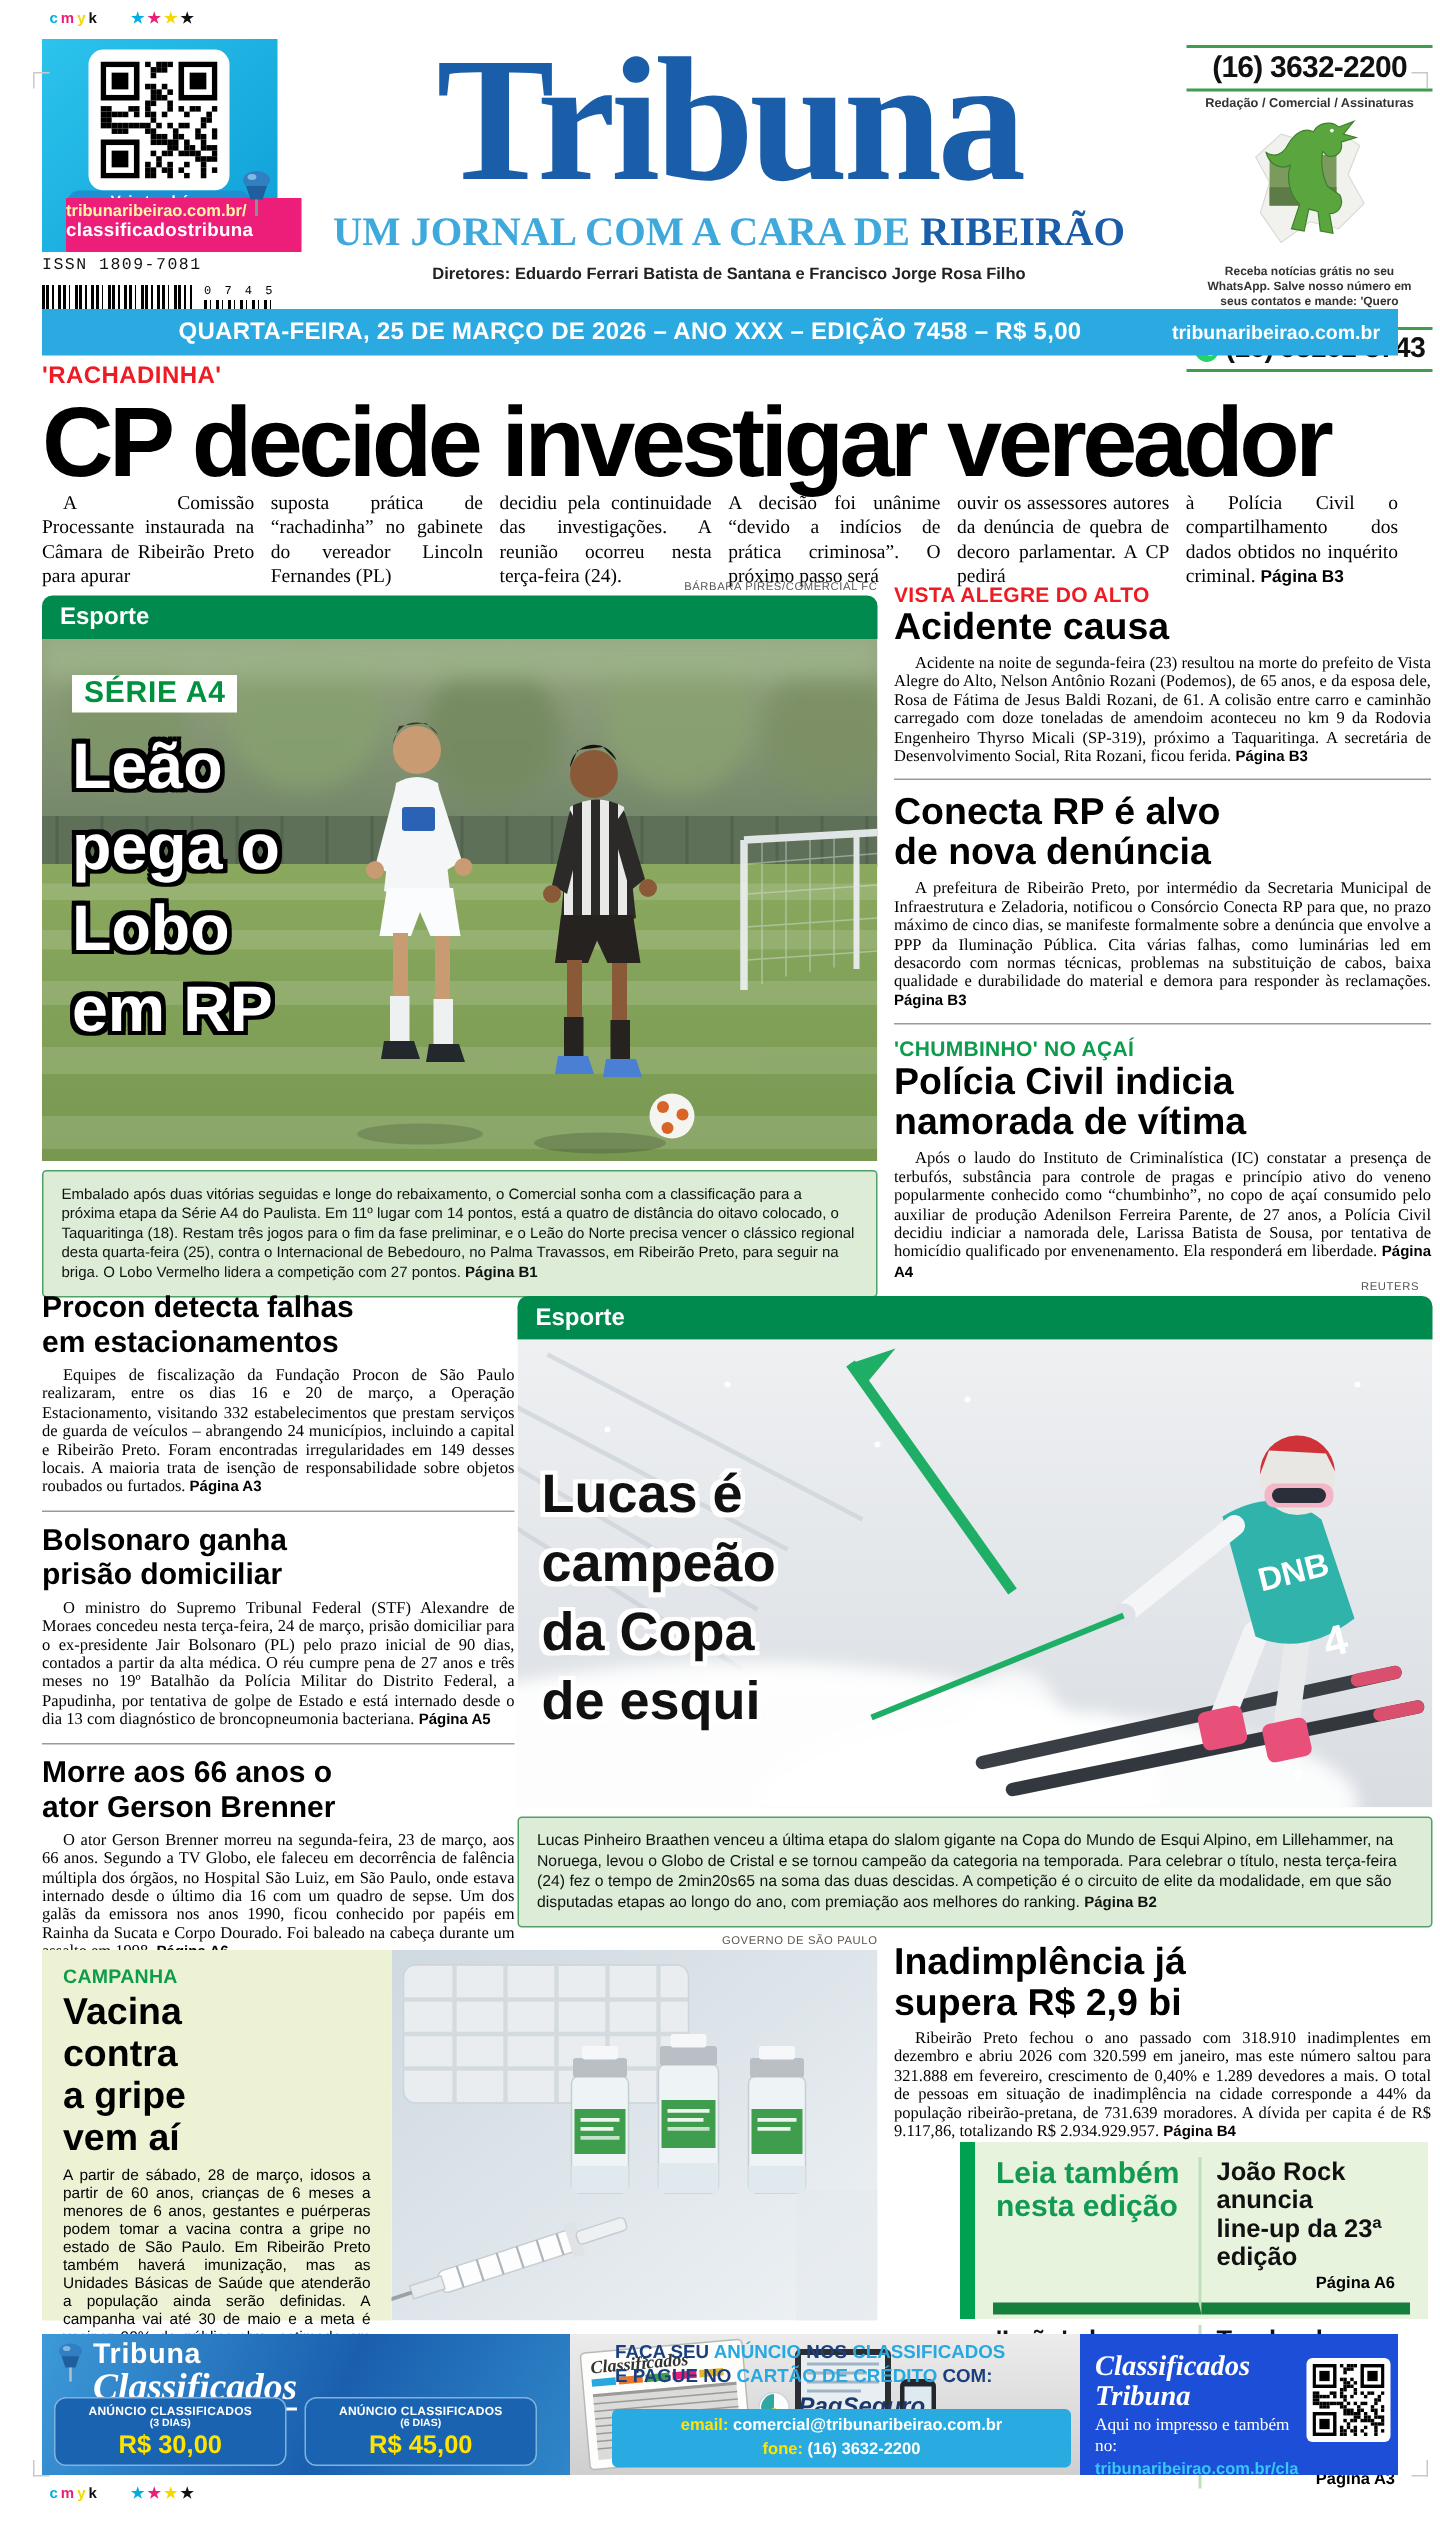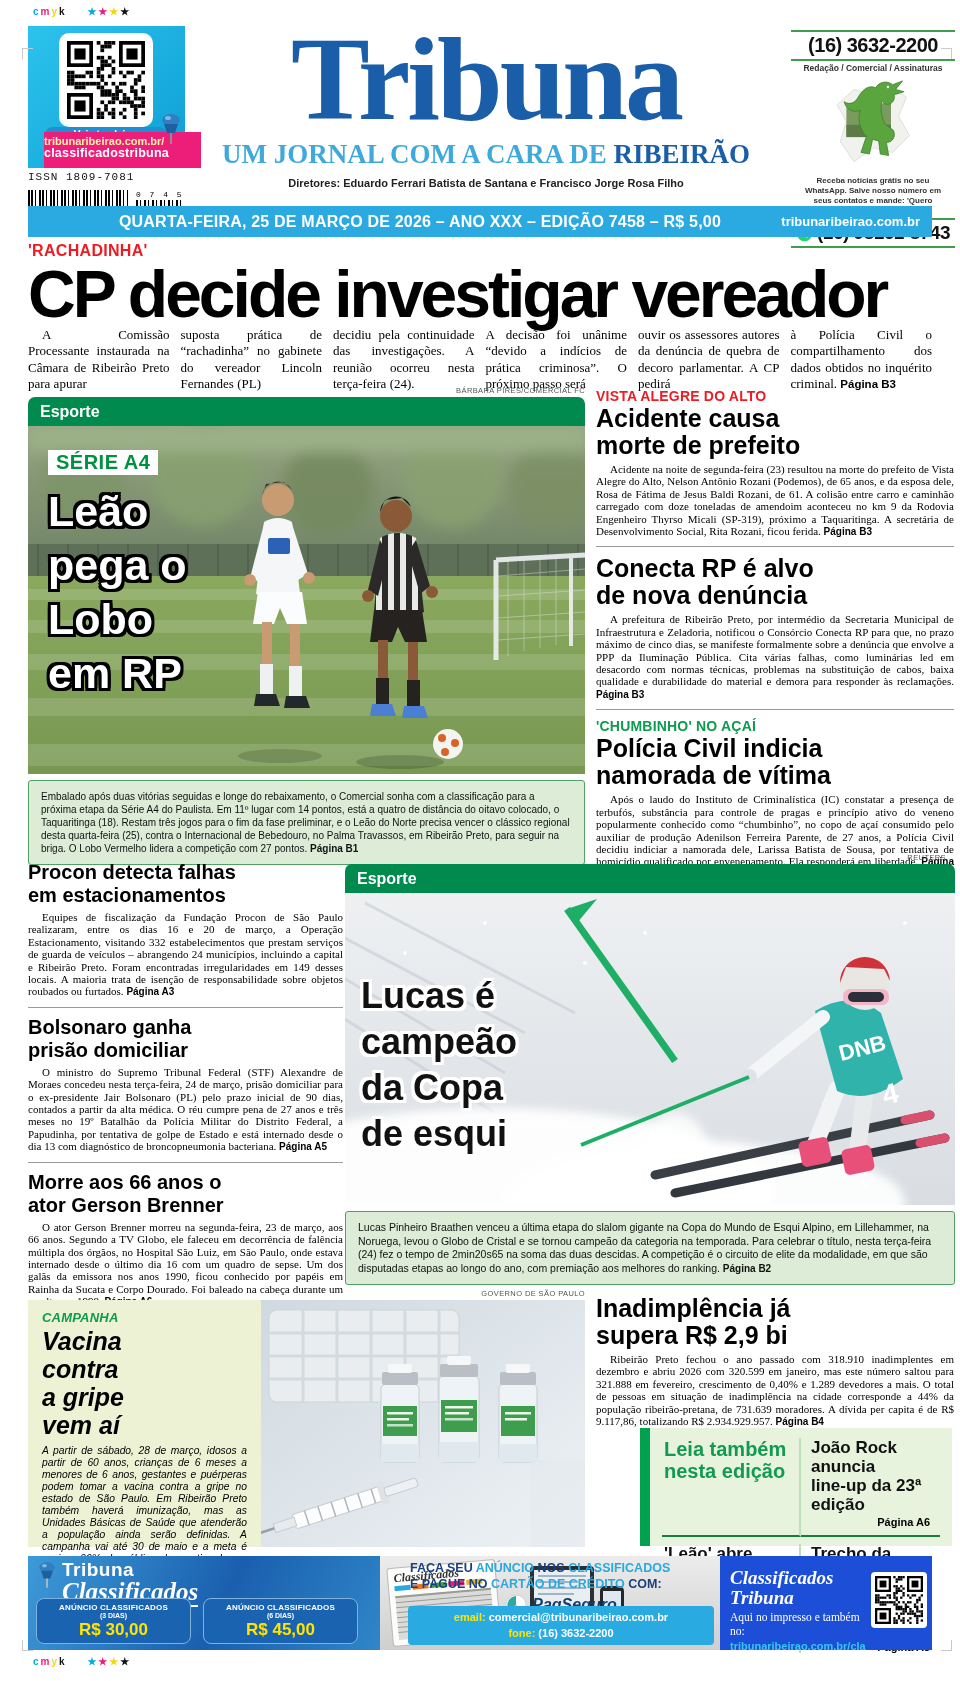--- a/index.html
+++ b/index.html
@@ -83,31 +83,31 @@
   .art-kicker-red{color:#ed1c24;font-size:14px;font-weight:bold;letter-spacing:.2px;}
   .art-kicker-green{color:#0d9b4d;font-size:14px;font-weight:bold;letter-spacing:.2px;}
   .art-head{font-size:25px;line-height:27px;font-weight:bold;color:#000;margin:1px 0 4px;}
   .art-head.sm{font-size:20px;line-height:23px;}
   .art-body{font-family:"Liberation Serif",serif;font-size:11px;line-height:12.4px;text-align:justify;
             text-indent:14px;}
   .art-body .pref{font-size:10px;}
   .divider{border:none;border-top:1px solid #9a9a9a;margin:8px 0;}
   
   .campanha{position:absolute;left:28px;top:1300px;width:233px;height:247px;background:#edf2d4;
-            box-sizing:border-box;padding:10px 14px;font-style:italic;}
+            box-sizing:border-box;padding:10px 14px;}
   .campanha .art-head{font-size:25px;line-height:28px;margin:2px 0 6px;}
   .camp-body{font-size:10.3px;line-height:12px;text-align:justify;}
   .vaccine-photo{position:absolute;left:261px;top:1300px;width:324px;height:247px;}
   .inad{position:absolute;left:596px;top:1294px;width:358px;}
   .read-also{position:absolute;left:640px;top:1428px;width:312px;height:118px;background:#e7f3dd;
              border-left:10px solid #00a14f;box-sizing:border-box;padding:10px 12px 8px;
              display:grid;grid-template-columns:1fr 1fr;column-gap:0;row-gap:7px;}
   .ra-cell{padding:0 10px;}
   .ra-cell.left{border-right:2px solid #bfe0ba;padding-left:2px;}
-  .ra-cell.top{border-bottom:2px solid #15803d;padding-bottom:7px;}
+  .ra-cell.top{border-bottom:8px solid #15803d;padding-bottom:7px;}
   .ra-title{color:#129b50;font-size:20px;line-height:22px;font-weight:bold;}
   .ra-item{font-size:17px;line-height:19px;font-weight:bold;color:#111;}
   .ra-page{text-align:right;font-size:11px;font-weight:bold;margin-top:2px;}
   
   .banner{position:absolute;left:28px;top:1556px;width:904px;height:94px;display:flex;overflow:hidden;}
   .b-left{position:relative;width:352px;background:linear-gradient(115deg,#3d9ad8 0%,#1a5fae 55%,#2f86c8 100%);flex:none;}
   .b-brand{position:absolute;left:34px;top:4px;color:#fff;line-height:1;}
   .b-brand .t1{font-size:19px;font-weight:bold;letter-spacing:.5px;}
   .b-brand .t2{font-family:"Liberation Serif",serif;font-style:italic;font-size:25px;font-weight:bold;
                border-bottom:2px solid #fff;padding-bottom:1px;}
@@ -456,21 +456,20 @@
       </div>
     </div>
     <div class="caption-box"><span>Embalado após duas vitórias seguidas e longe do rebaixamento, o Comercial sonha com a classificação para a próxima etapa da Série A4 do Paulista. Em 11º lugar com 14 pontos, está a quatro de distância do oitavo colocado, o Taquaritinga (18). Restam três jogos para o fim da fase preliminar, e o Leão do Norte precisa vencer o clássico regional desta quarta-feira (25), contra o Internacional de Bebedouro, no Palma Travassos, em Ribeirão Preto, para seguir na briga. O Lobo Vermelho lidera a competição com 27 pontos.</span> <span class="pref">Página B1</span></div>
   </div>
 
   <div class="art-col" style="left:596px;top:388px;width:358px;">
     <div class="article">
       <div class="art-kicker-red">VISTA ALEGRE DO ALTO</div>
       <div class="art-head">
         <div>Acidente causa</div>
-        <div>morte de prefeito</div>
       </div>
       <div class="art-body"><span>Acidente na noite de segunda-feira (23) resultou na morte do prefeito de Vista Alegre do Alto, Nelson Antônio Rozani (Podemos), de 65 anos, e da esposa dele, Rosa de Fátima de Jesus Baldi Rozani, de 61. A colisão entre carro e caminhão carregado com doze toneladas de amendoim aconteceu no km 9 da Rodovia Engenheiro Thyrso Micali (SP-319), próximo a Taquaritinga. A secretária de Desenvolvimento Social, Rita Rozani, ficou ferida.</span> <span class="pref">Página B3</span></div>
     </div>
     <hr class="divider">
     <div class="article">
       <div class="art-head">
         <div>Conecta RP é alvo</div>
         <div>de nova denúncia</div>
       </div>
       <div class="art-body"><span>A prefeitura de Ribeirão Preto, por intermédio da Secretaria Municipal de Infraestrutura e Zeladoria, notificou o Consórcio Conecta RP para que, no prazo máximo de cinco dias, se manifeste formalmente sobre a denúncia que envolve a PPP da Iluminação Pública. Cita várias falhas, como luminárias led em desacordo com normas técnicas, problemas na substituição de cabos, baixa qualidade e durabilidade do material e demora para responder às reclamações.</span> <span class="pref">Página B3</span></div>

